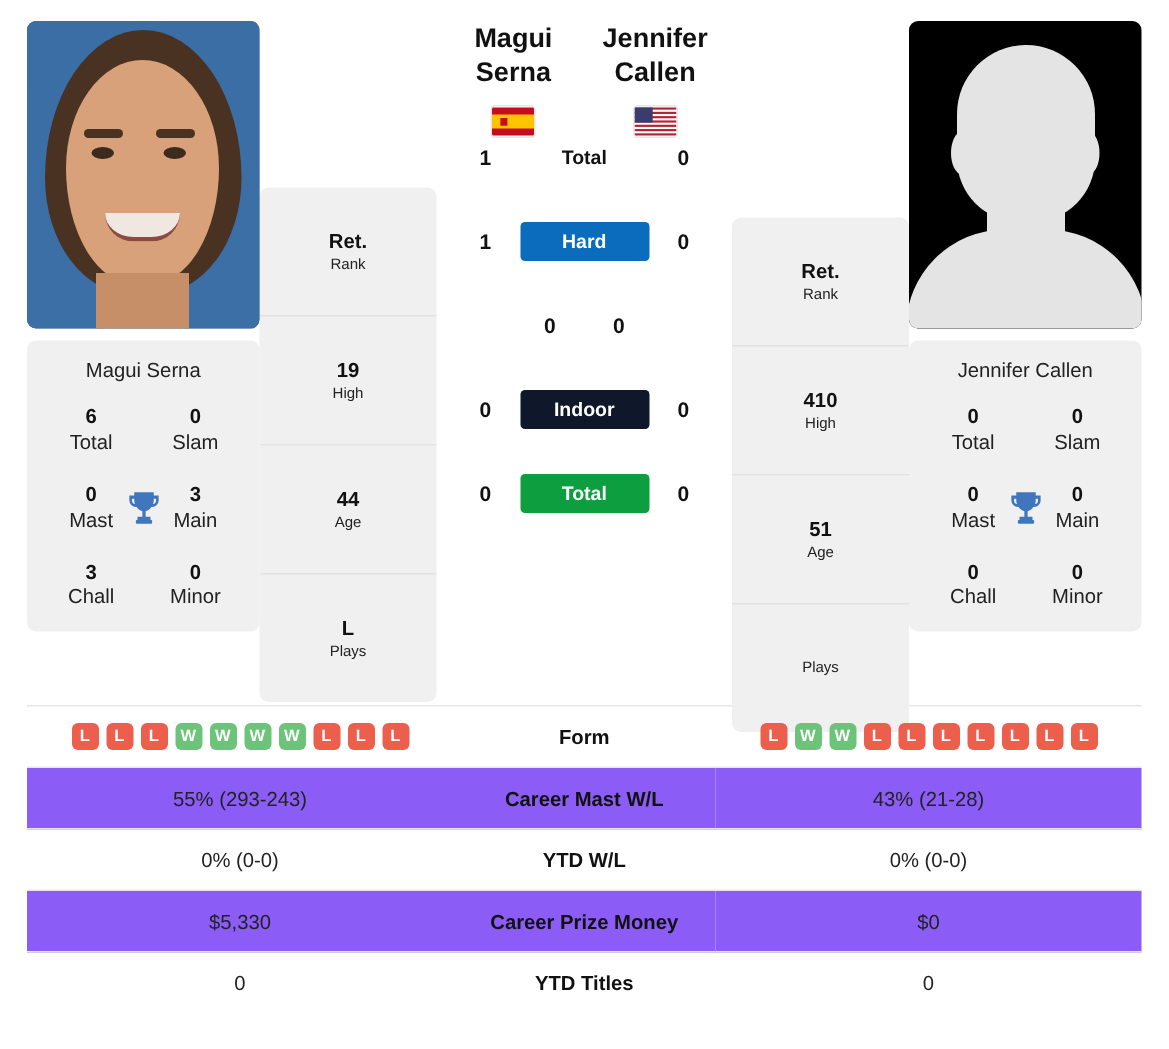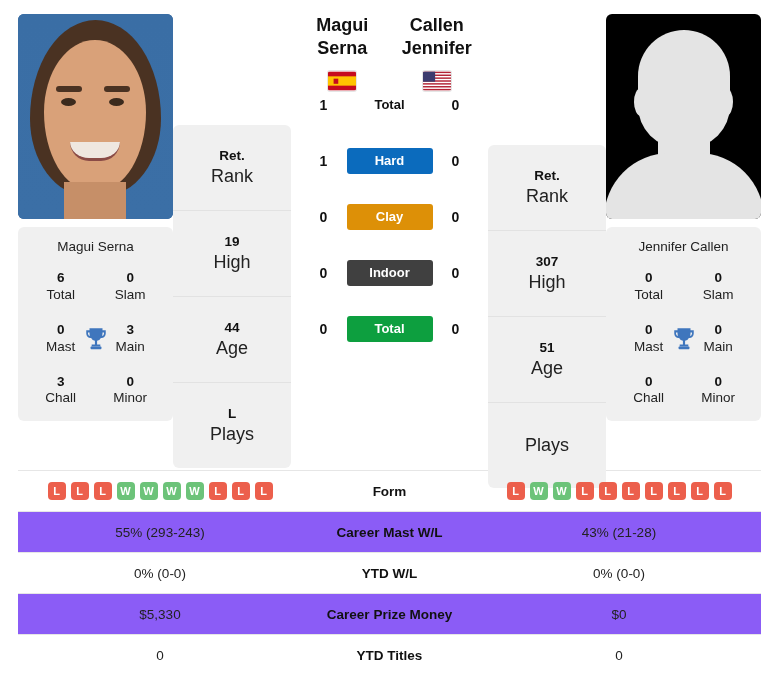--- a/index.html
+++ b/index.html
@@ -211,21 +211,21 @@
     border-bottom: 1px solid #e2e2e2;
     line-height: 1.3;
   }
   .info-row:last-child { border-bottom: none; }
   .info-val {
     font-size: 13.5px;
     font-weight: bold;
     color: #111;
   }
   .info-lbl {
-    font-size: 18px;
+    font-size: 10px;
     color: #222;
   }
 
   
   .center-col {
     flex: 1 1 auto;
     display: flex;
     flex-direction: column;
     align-items: center;
     padding: 0 4px;
@@ -405,22 +405,22 @@
     <div class="names-row">
       <div class="name-block">
         <div class="player-name">Magui Serna</div>
         <svg class="flag" viewBox="0 0 30 20">
           <rect width="30" height="20" fill="#c60b1e"></rect>
           <rect y="5" width="30" height="10" fill="#ffc400"></rect>
           <rect x="6" y="7.5" width="5" height="5.5" fill="#c60b1e"></rect>
         </svg>
       </div>
       <div class="name-block">
+        <div class="player-name">Jennifer</div>
         <div class="player-name">Callen</div>
-        <div class="player-name">Jennifer</div>
         <svg class="flag" viewBox="0 0 30 20">
           <rect width="30" height="20" fill="#ffffff"></rect>
           <g fill="#b22234">
             <rect width="30" height="1.54"></rect>
             <rect y="3.08" width="30" height="1.54"></rect>
             <rect y="6.16" width="30" height="1.54"></rect>
             <rect y="9.24" width="30" height="1.54"></rect>
             <rect y="12.32" width="30" height="1.54"></rect>
             <rect y="15.40" width="30" height="1.54"></rect>
             <rect y="18.46" width="30" height="1.54"></rect>
@@ -436,44 +436,43 @@
         <div class="surface-badge plain">Total</div>
         <div class="surface-score">0</div>
       </div>
       <div class="surface-row">
         <div class="surface-score">1</div>
         <div class="surface-badge" style="background: rgb(11, 107, 189);">Hard</div>
         <div class="surface-score">0</div>
       </div>
       <div class="surface-row">
         <div class="surface-score">0</div>
-        <div class="surface-badge" style="background: rgb(221, 144, 7);">Clay</div>
         <div class="surface-score">0</div>
       </div>
       <div class="surface-row">
         <div class="surface-score">0</div>
-        <div class="surface-badge" style="background: #404040;">Indoor</div>
+        <div class="surface-badge" style="background: #0f172a;">Indoor</div>
         <div class="surface-score">0</div>
       </div>
       <div class="surface-row">
         <div class="surface-score">0</div>
         <div class="surface-badge" style="background: rgb(13, 159, 63);">Total</div>
         <div class="surface-score">0</div>
       </div>
     </div>
   </div>
 
   <div class="info-col right">
     <div class="info-card">
       <div class="info-row">
         <span class="info-val">Ret.</span>
         <span class="info-lbl">Rank</span>
       </div>
       <div class="info-row">
-        <span class="info-val">307</span>
+        <span class="info-val">410</span>
         <span class="info-lbl">High</span>
       </div>
       <div class="info-row">
         <span class="info-val">51</span>
         <span class="info-lbl">Age</span>
       </div>
       <div class="info-row">
         <span class="info-val"></span>
         <span class="info-lbl">Plays</span>
       </div>

